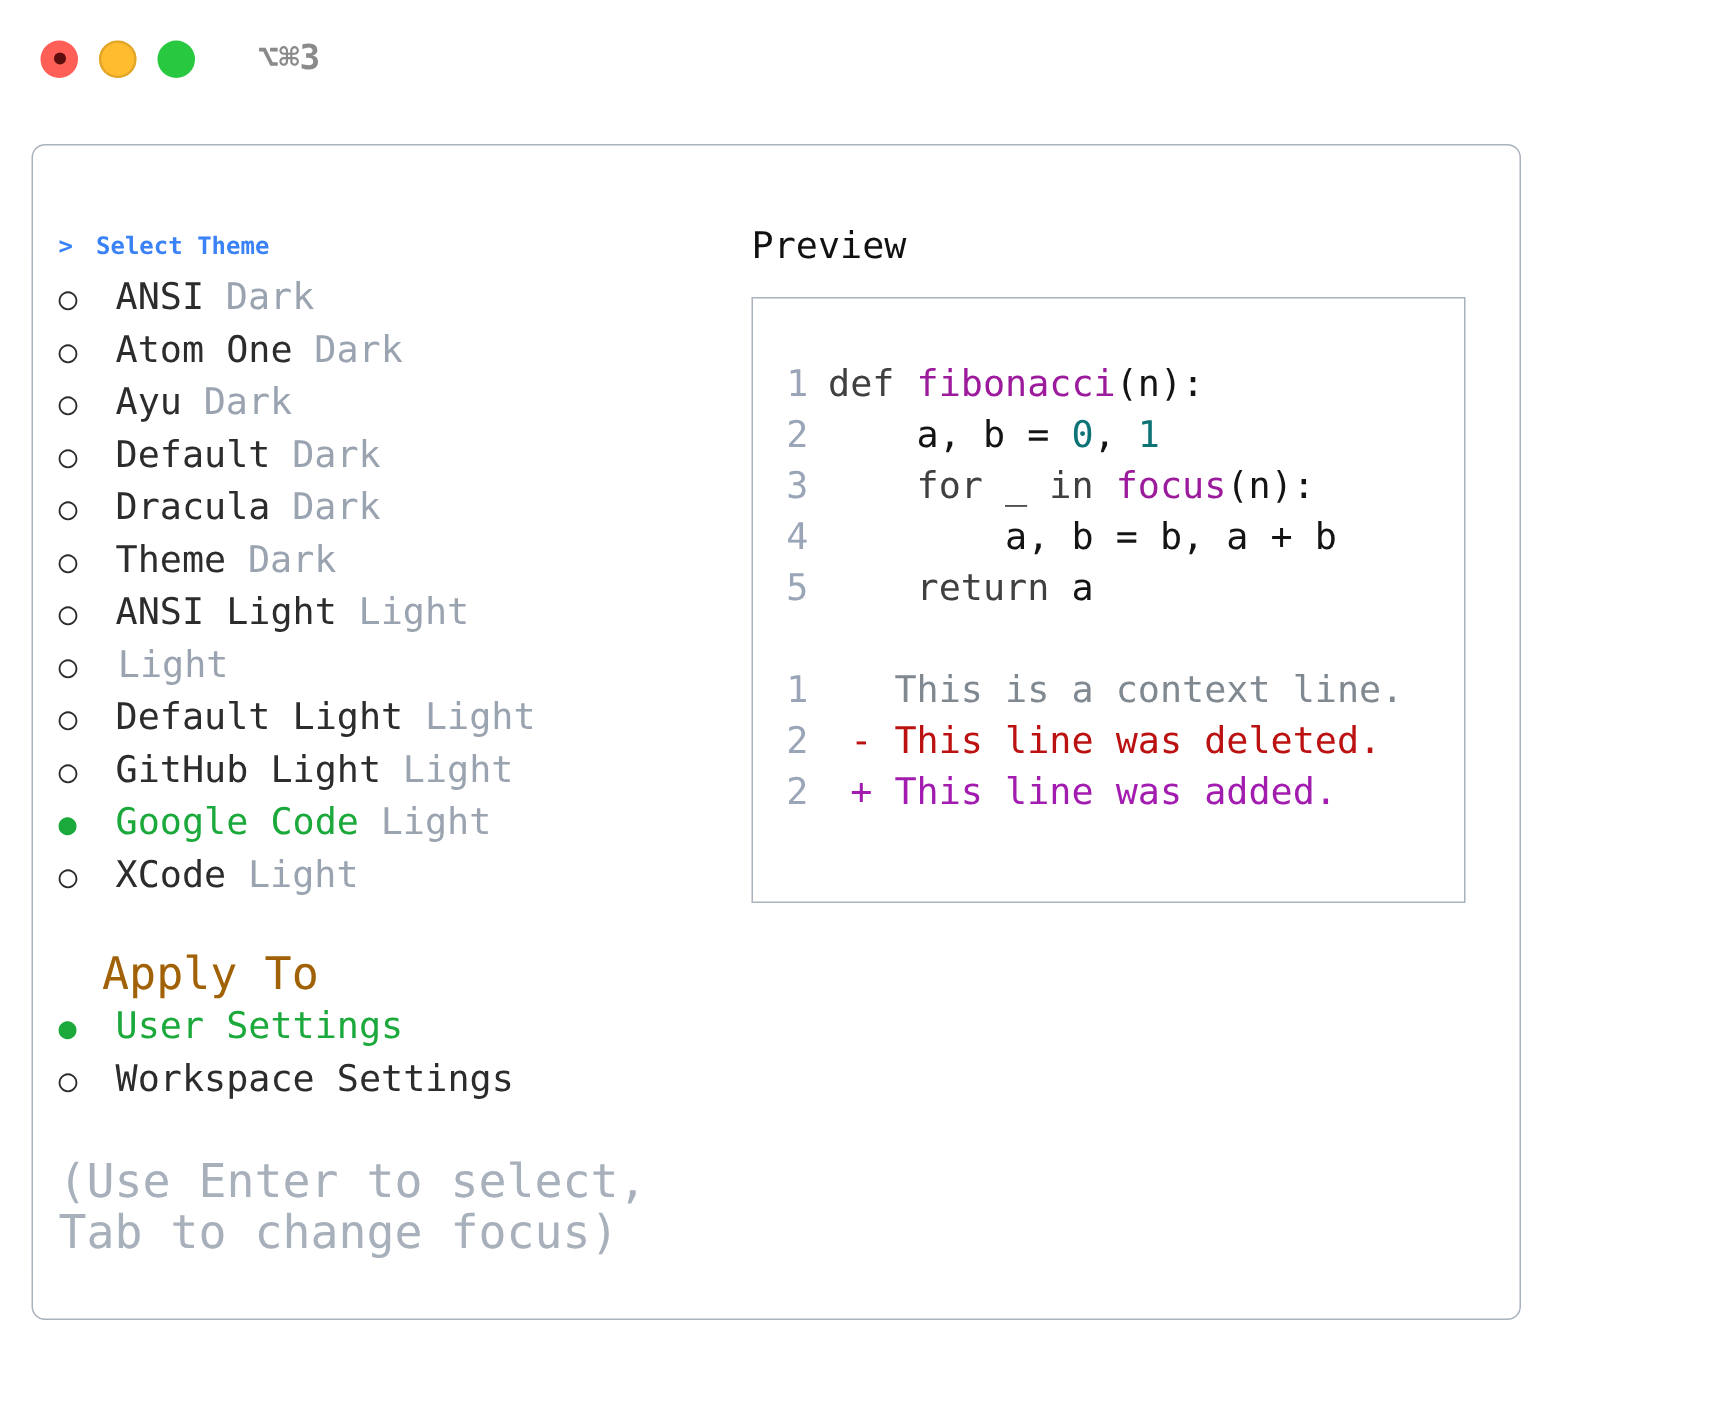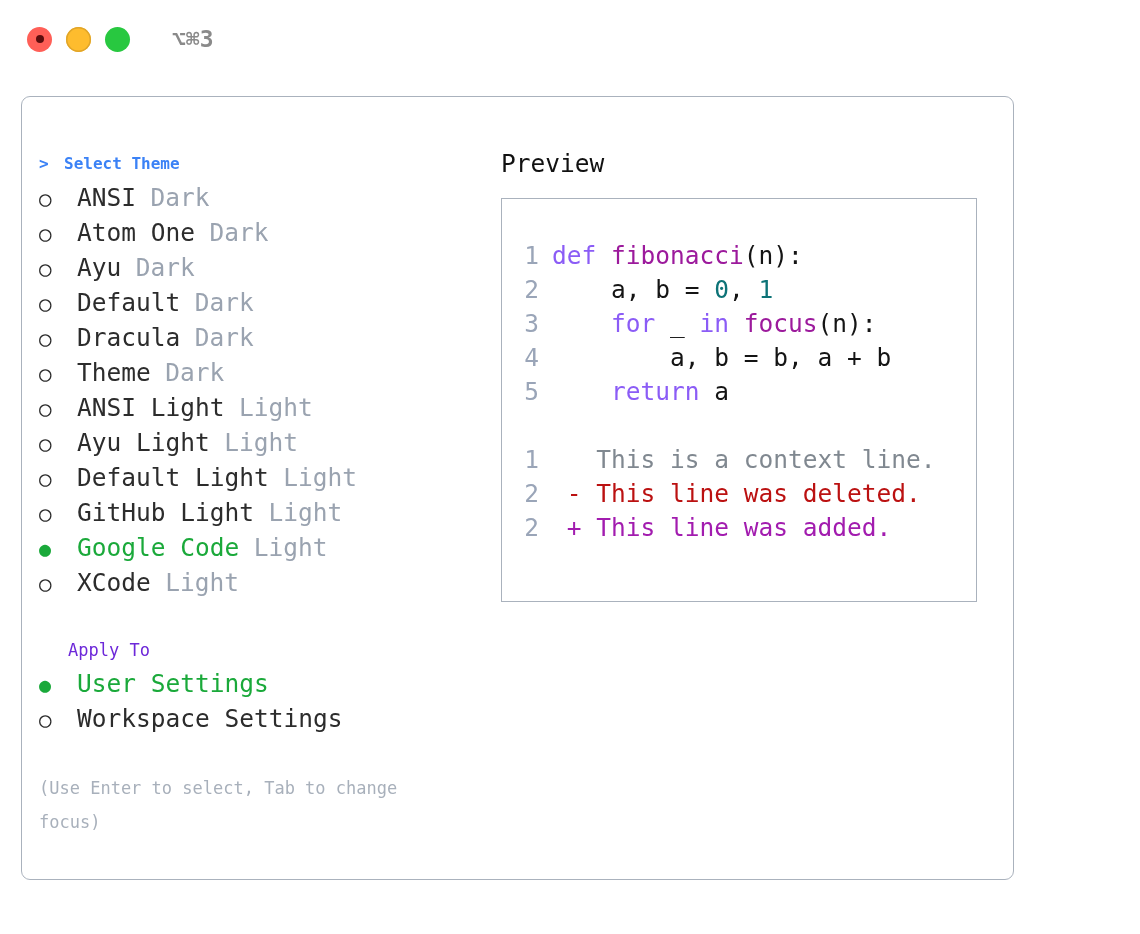--- a/index.html
+++ b/index.html
@@ -106,22 +106,22 @@
     font-weight: bold;
     color: #3b82f6;
     line-height: 34px;
     white-space: pre;
   }
   .section-title .marker {
     display: inline-block;
     width: 25px;
   }
   .subsection-title {
-    font-size: 17px;
-    color: #6d28d9;
+    font-size: 30px;
+    color: #a16207;
     line-height: 34px;
     white-space: pre;
     padding-left: 29px;
   }
   .opt-row {
     display: flex;
     align-items: baseline;
     font-size: 24.5px;
     line-height: 34px;
     white-space: pre;
@@ -142,21 +142,21 @@
   .opt-label { color: #2c2c2c; margin-left: 13px; }
   .opt-row.selected .opt-label { color: #1aa93a; }
   .opt-tag {
     color: #9aa3b0;
     padding-left: 14.5px;
     text-align: right;
   }
   .spacer-sm { height: 32px; }
   .spacer-md { height: 34px; }
   .hint {
-    font-size: 17px;
+    font-size: 31px;
     line-height: 34px;
     color: #a8b0bb;
     width: 420px;
     white-space: pre-wrap;
   }
 
   
   .right-col {
     position: absolute;
     left: 479px;
@@ -194,21 +194,21 @@
   .lineno {
     display: inline-block;
     width: 24px;
     flex: 0 0 24px;
     text-align: right;
     color: #9aa5b8;
     padding-right: 13px;
   }
   .code-text { white-space: pre; }
 
-  .tok-kw   { color: #8b5cf6; }
+  .tok-kw   { color: #404040; }
   .tok-fn   { color: #9c1a9c; }
   .tok-num  { color: #0d7377; }
   .tok-pln  { color: #141414; }
 
   .diff-gap { height: 34px; }
   .diff-ctx { color: #808890; }
   .diff-del { color: #bb1111; }
   .diff-add { color: #a21caf; }
 </style>
 </head>
@@ -233,21 +233,21 @@
         <div class="section-title"><span class="marker">&gt;</span><span>Select Theme</span></div>
 
         <div id="theme-list">
             <div class="opt-row"><span class="bullet">○</span><span class="opt-label">ANSI</span><span class="opt-tag">Dark</span></div>
             <div class="opt-row"><span class="bullet">○</span><span class="opt-label">Atom One</span><span class="opt-tag">Dark</span></div>
             <div class="opt-row"><span class="bullet">○</span><span class="opt-label">Ayu</span><span class="opt-tag">Dark</span></div>
             <div class="opt-row"><span class="bullet">○</span><span class="opt-label">Default</span><span class="opt-tag">Dark</span></div>
             <div class="opt-row"><span class="bullet">○</span><span class="opt-label">Dracula</span><span class="opt-tag">Dark</span></div>
             <div class="opt-row"><span class="bullet">○</span><span class="opt-label">Theme</span><span class="opt-tag">Dark</span></div>
             <div class="opt-row"><span class="bullet">○</span><span class="opt-label">ANSI Light</span><span class="opt-tag">Light</span></div>
-            <div class="opt-row"><span class="bullet">○</span><span class="opt-label">Ayu Light</span><span class="opt-tag">Light</span></div>
+            <div class="opt-row"><span class="bullet">○</span><span class="opt-tag">Light</span></div>
             <div class="opt-row"><span class="bullet">○</span><span class="opt-label">Default Light</span><span class="opt-tag">Light</span></div>
             <div class="opt-row"><span class="bullet">○</span><span class="opt-label">GitHub Light</span><span class="opt-tag">Light</span></div>
             <div class="opt-row selected"><span class="bullet on">●</span><span class="opt-label">Google Code</span><span class="opt-tag">Light</span></div>
             <div class="opt-row"><span class="bullet">○</span><span class="opt-label">XCode</span><span class="opt-tag">Light</span></div>
           </div>
 
         <div class="spacer-sm"></div>
 
         <div class="subsection-title">Apply To</div>
 

